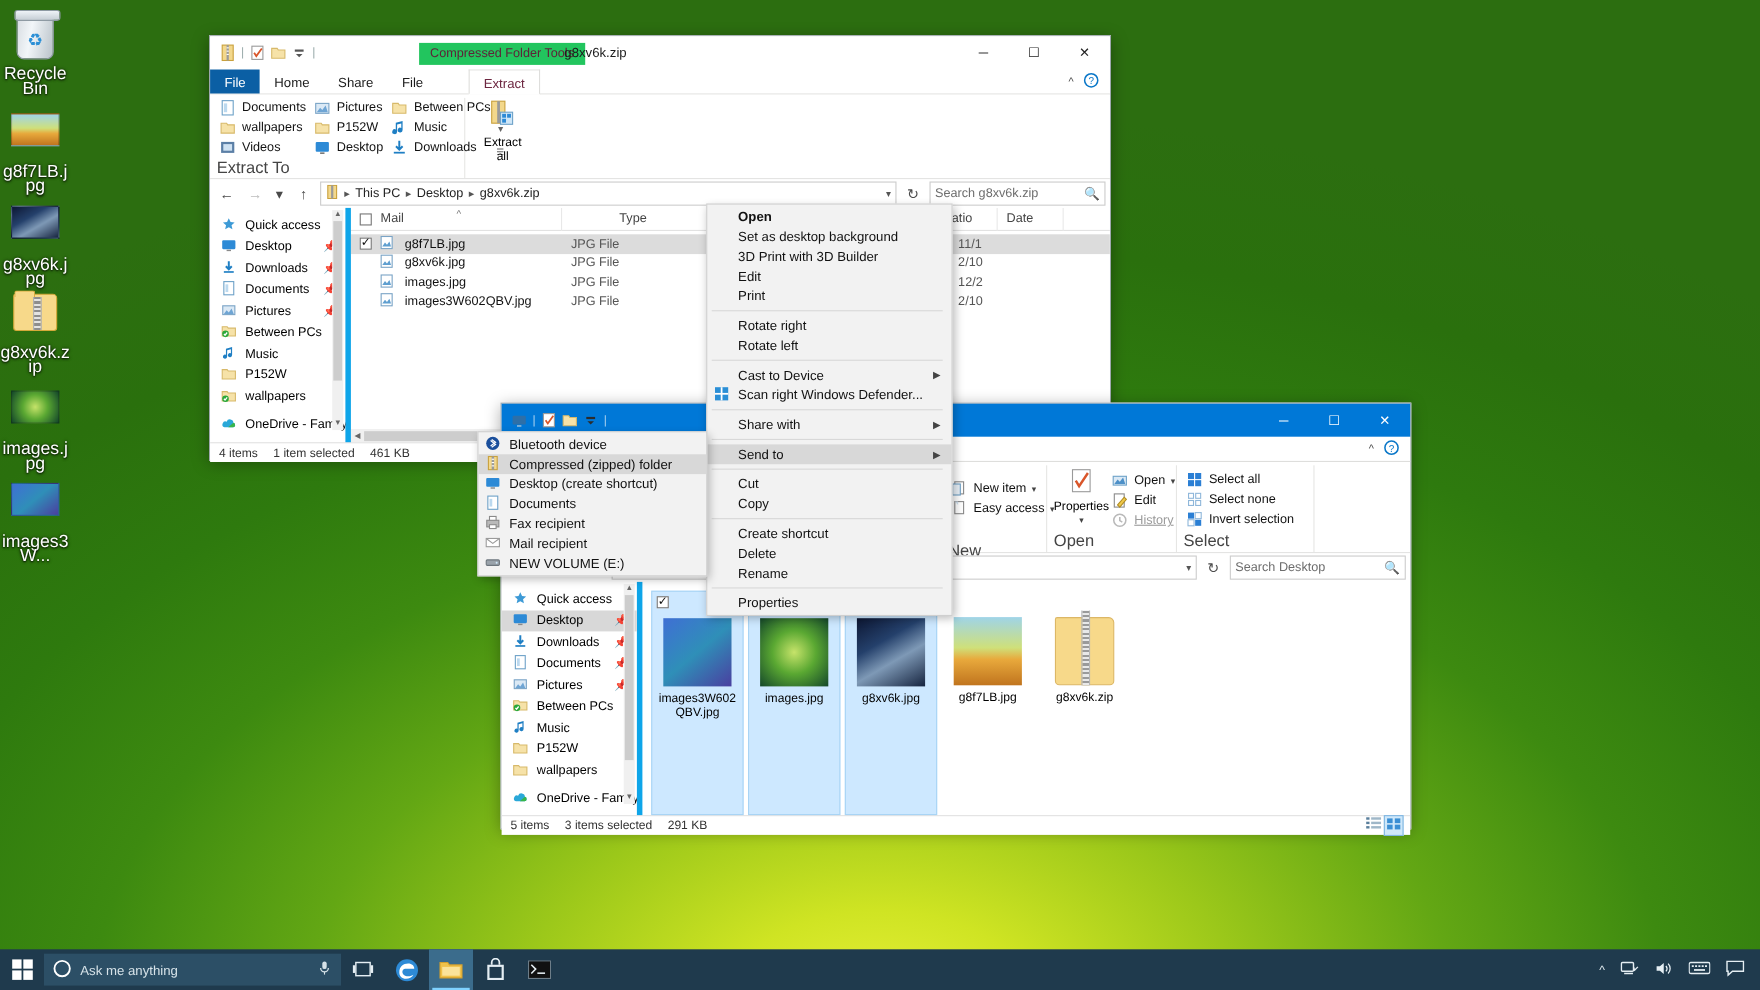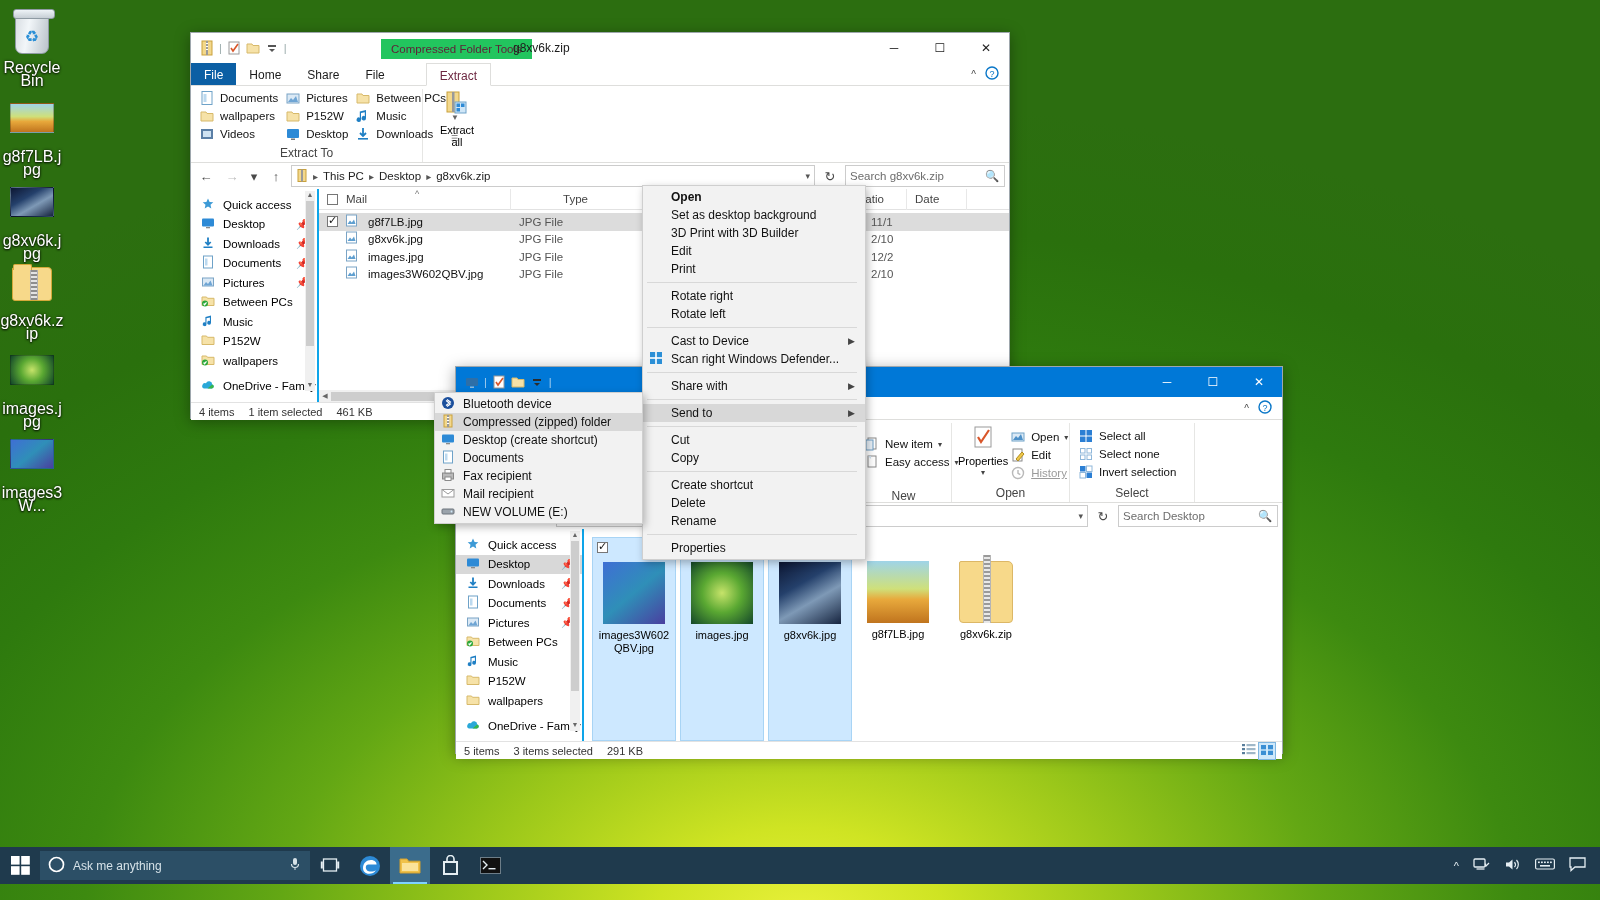--- a/index.html
+++ b/index.html
@@ -63,42 +63,42 @@
   .ribtabs .t.sel { border: 1px solid #dededc; border-bottom-color: #fff; background: #fff;
                     margin-bottom: -1px; }
   .ribtabs .t.ctx { color: #6d2741; }
   .ribtabs .right { margin-left: auto; display: flex; align-items: center; gap: 9px;
                     padding-right: 10px; }
 
   .ribbon { background: #fff; border-bottom: 1px solid #dededc; display: flex;
             padding: 3px 0 0 0; }
   .rgroup { display: flex; flex-direction: column; justify-content: space-between;
             border-right: 1px solid #e6e6e4; padding: 0 6px; }
-  .rgroup .gname { text-align: center; font-size: 12px; color: #444; padding: 1px 0 2px; }
+  .rgroup .gname { text-align: left; font-size: 15px; color: #444; padding: 1px 0 2px; }
   .rcol { display: flex; flex-direction: column; }
   .ritem { display: flex; align-items: center; gap: 5px; font-size: 11.5px;
            padding: 1px 5px 1px 2px; white-space: nowrap; color: #111; }
   .ritem.dim { color: #9b9b9b; text-decoration: underline; }
   .ic { width: 16px; height: 16px; flex: 0 0 16px; position: relative; display:inline-block;}
 
   .addrbar { height: 26px; display: flex; align-items: center; gap: 4px; padding: 0 4px;
              background: #fff; }
   .navbtn { width: 22px; height: 22px; display: flex; align-items: center; justify-content: center;
             color: #4a4a4a; font-size: 13px; }
   .navbtn.dim { color: #bdbdbd; }
   .crumbs { flex: 1; height: 22px; border: 1px solid #ccc; display: flex; align-items: center;
             padding: 0 4px; font-size: 11.5px; color: #222; background: #fff; }
   .crumbs .sep { color: #555; padding: 0 5px; font-size: 10px; }
   .crumbs .chev { margin-left: auto; color: #555; font-size: 9px; }
   .srch { width: 160px; height: 22px; border: 1px solid #ccc; display: flex; align-items: center;
           padding: 0 4px; font-size: 11.5px; color: #6d6d6d; background: #fff; }
   .srch .mag { margin-left: auto; color: #4a4a4a; }
 
   .body { display: flex; background: #fff; }
-  .navpane { width: 128px; border-right: 2px solid #0ea5e9; font-size: 11.5px;
+  .navpane { width: 128px; border-right: 5px solid #0ea5e9; font-size: 11.5px;
              padding-top: 6px; position: relative; overflow: hidden; }
   .navrow { display: flex; align-items: center; gap: 6px; height: 19.5px; padding-left: 10px; }
   .navrow.sel { background: #cde8ff; }
   .navrow .pin { margin-left: auto; padding-right: 8px; color: #777; font-size: 10px; }
   .navrow .nlbl { white-space: nowrap; }
 
   .listpane { flex: 1; position: relative; overflow: hidden; }
   .colhdr { display: flex; height: 21px; align-items: center; font-size: 11.5px; color: #444;
             border-bottom: 1px solid #e2e2e2; }
   .colhdr div { border-right: 1px solid #e8e8e8; padding-left: 8px; height: 21px;
@@ -119,21 +119,21 @@
           box-shadow: 2px 3px 8px rgba(0,0,0,.28); font-size: 12px; padding: 2px 0; }
   .mi { height: 18px; display: flex; align-items: center; padding: 0 10px 0 28px;
         position: relative; color: #111; white-space: nowrap; }
   .mi.bold { font-weight: bold; }
   .mi.hl { background: #d8d8d8; }
   .mi .arrow { margin-left: auto; padding-left: 22px; font-size: 9px; color: #444; }
   .mi .mic { position: absolute; left: 6px; width: 16px; height: 16px; top: 1px; }
   .msep { height: 1px; background: #d8d8d8; margin: 4px 8px 4px 4px; }
 
   
-  .taskbar { position: absolute; left: 0; bottom: 16px; width: 1600px; height: 37px;
+  .taskbar { position: absolute; left: 0; bottom: 0; width: 1600px; height: 37px;
              background: #1f3a4d; display: flex; align-items: center; }
   .startbtn { width: 40px; height: 37px; display: flex; align-items: center;
               justify-content: center; }
   .cort { width: 270px; height: 29px; background: #2c4f66; display: flex; align-items: center;
           gap: 8px; padding: 0 8px; color: #d6e2e8; font-size: 12px; }
   .cort .mic { margin-left: auto; }
   .tbtn { width: 40px; height: 37px; display: flex; align-items: center; justify-content: center;
           position: relative; }
   .tbtn.active { background: #3b6c8c; }
   .tbtn.active:after { content: ""; position: absolute; left: 3px; right: 3px; bottom: 0;

